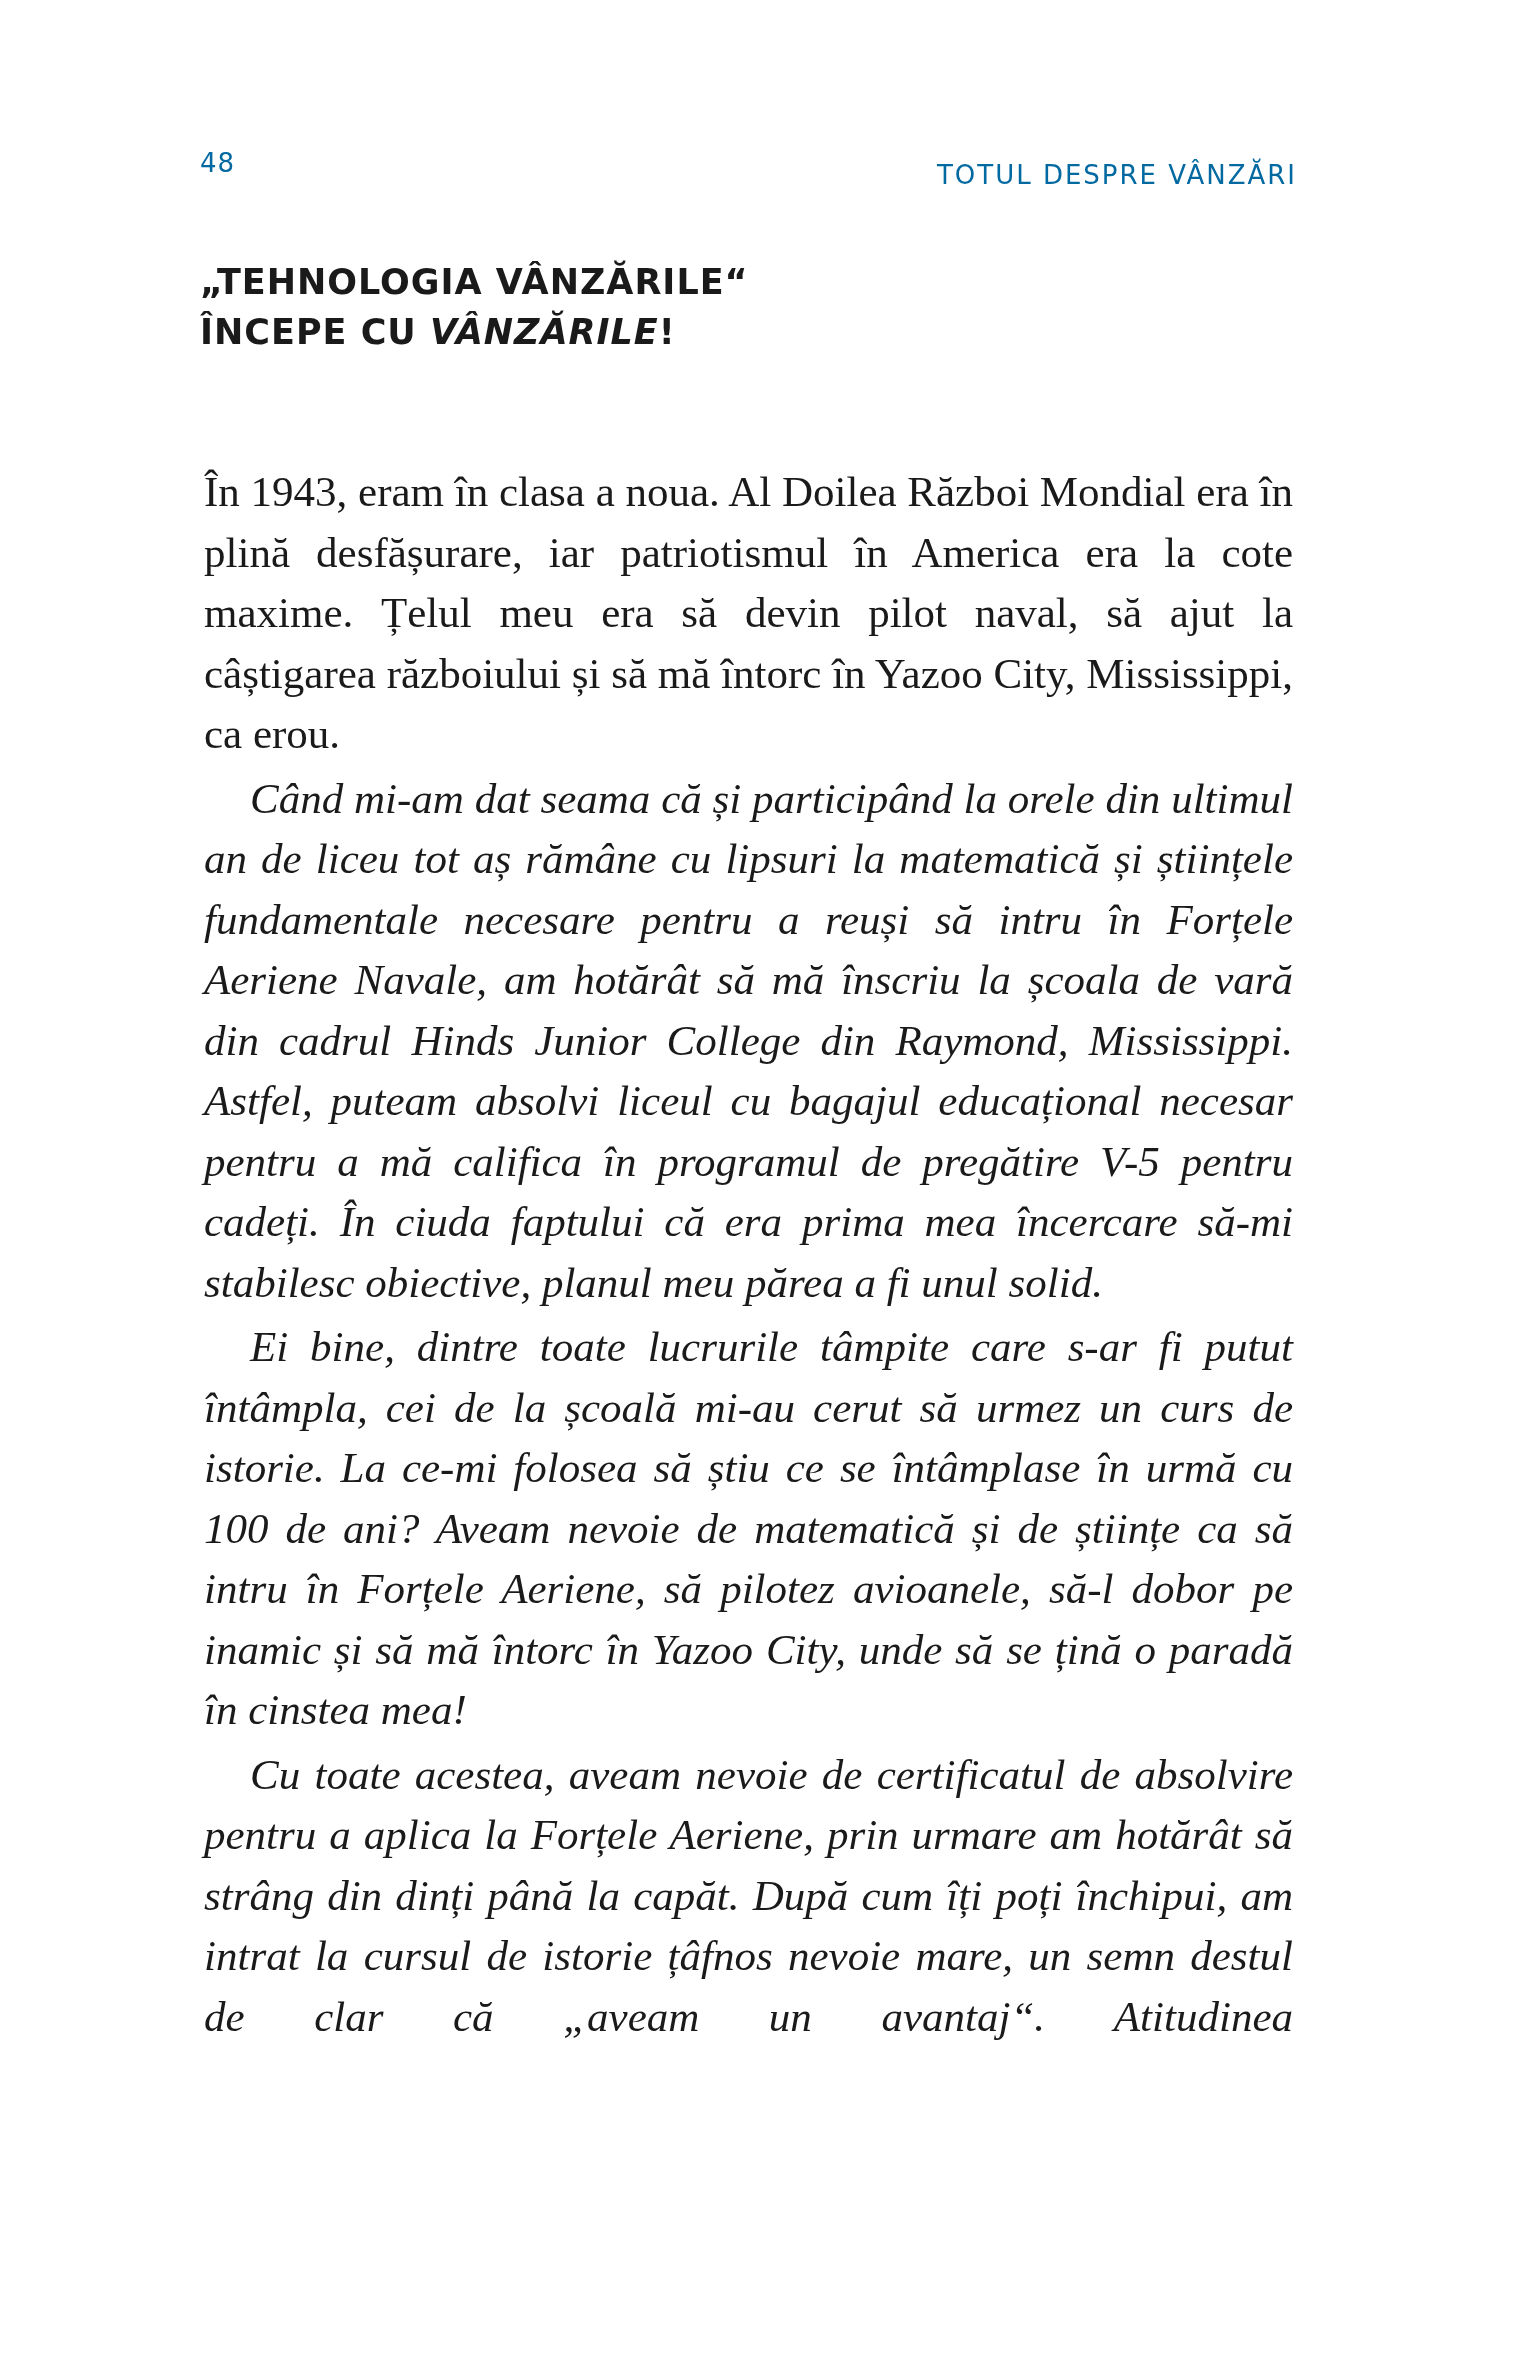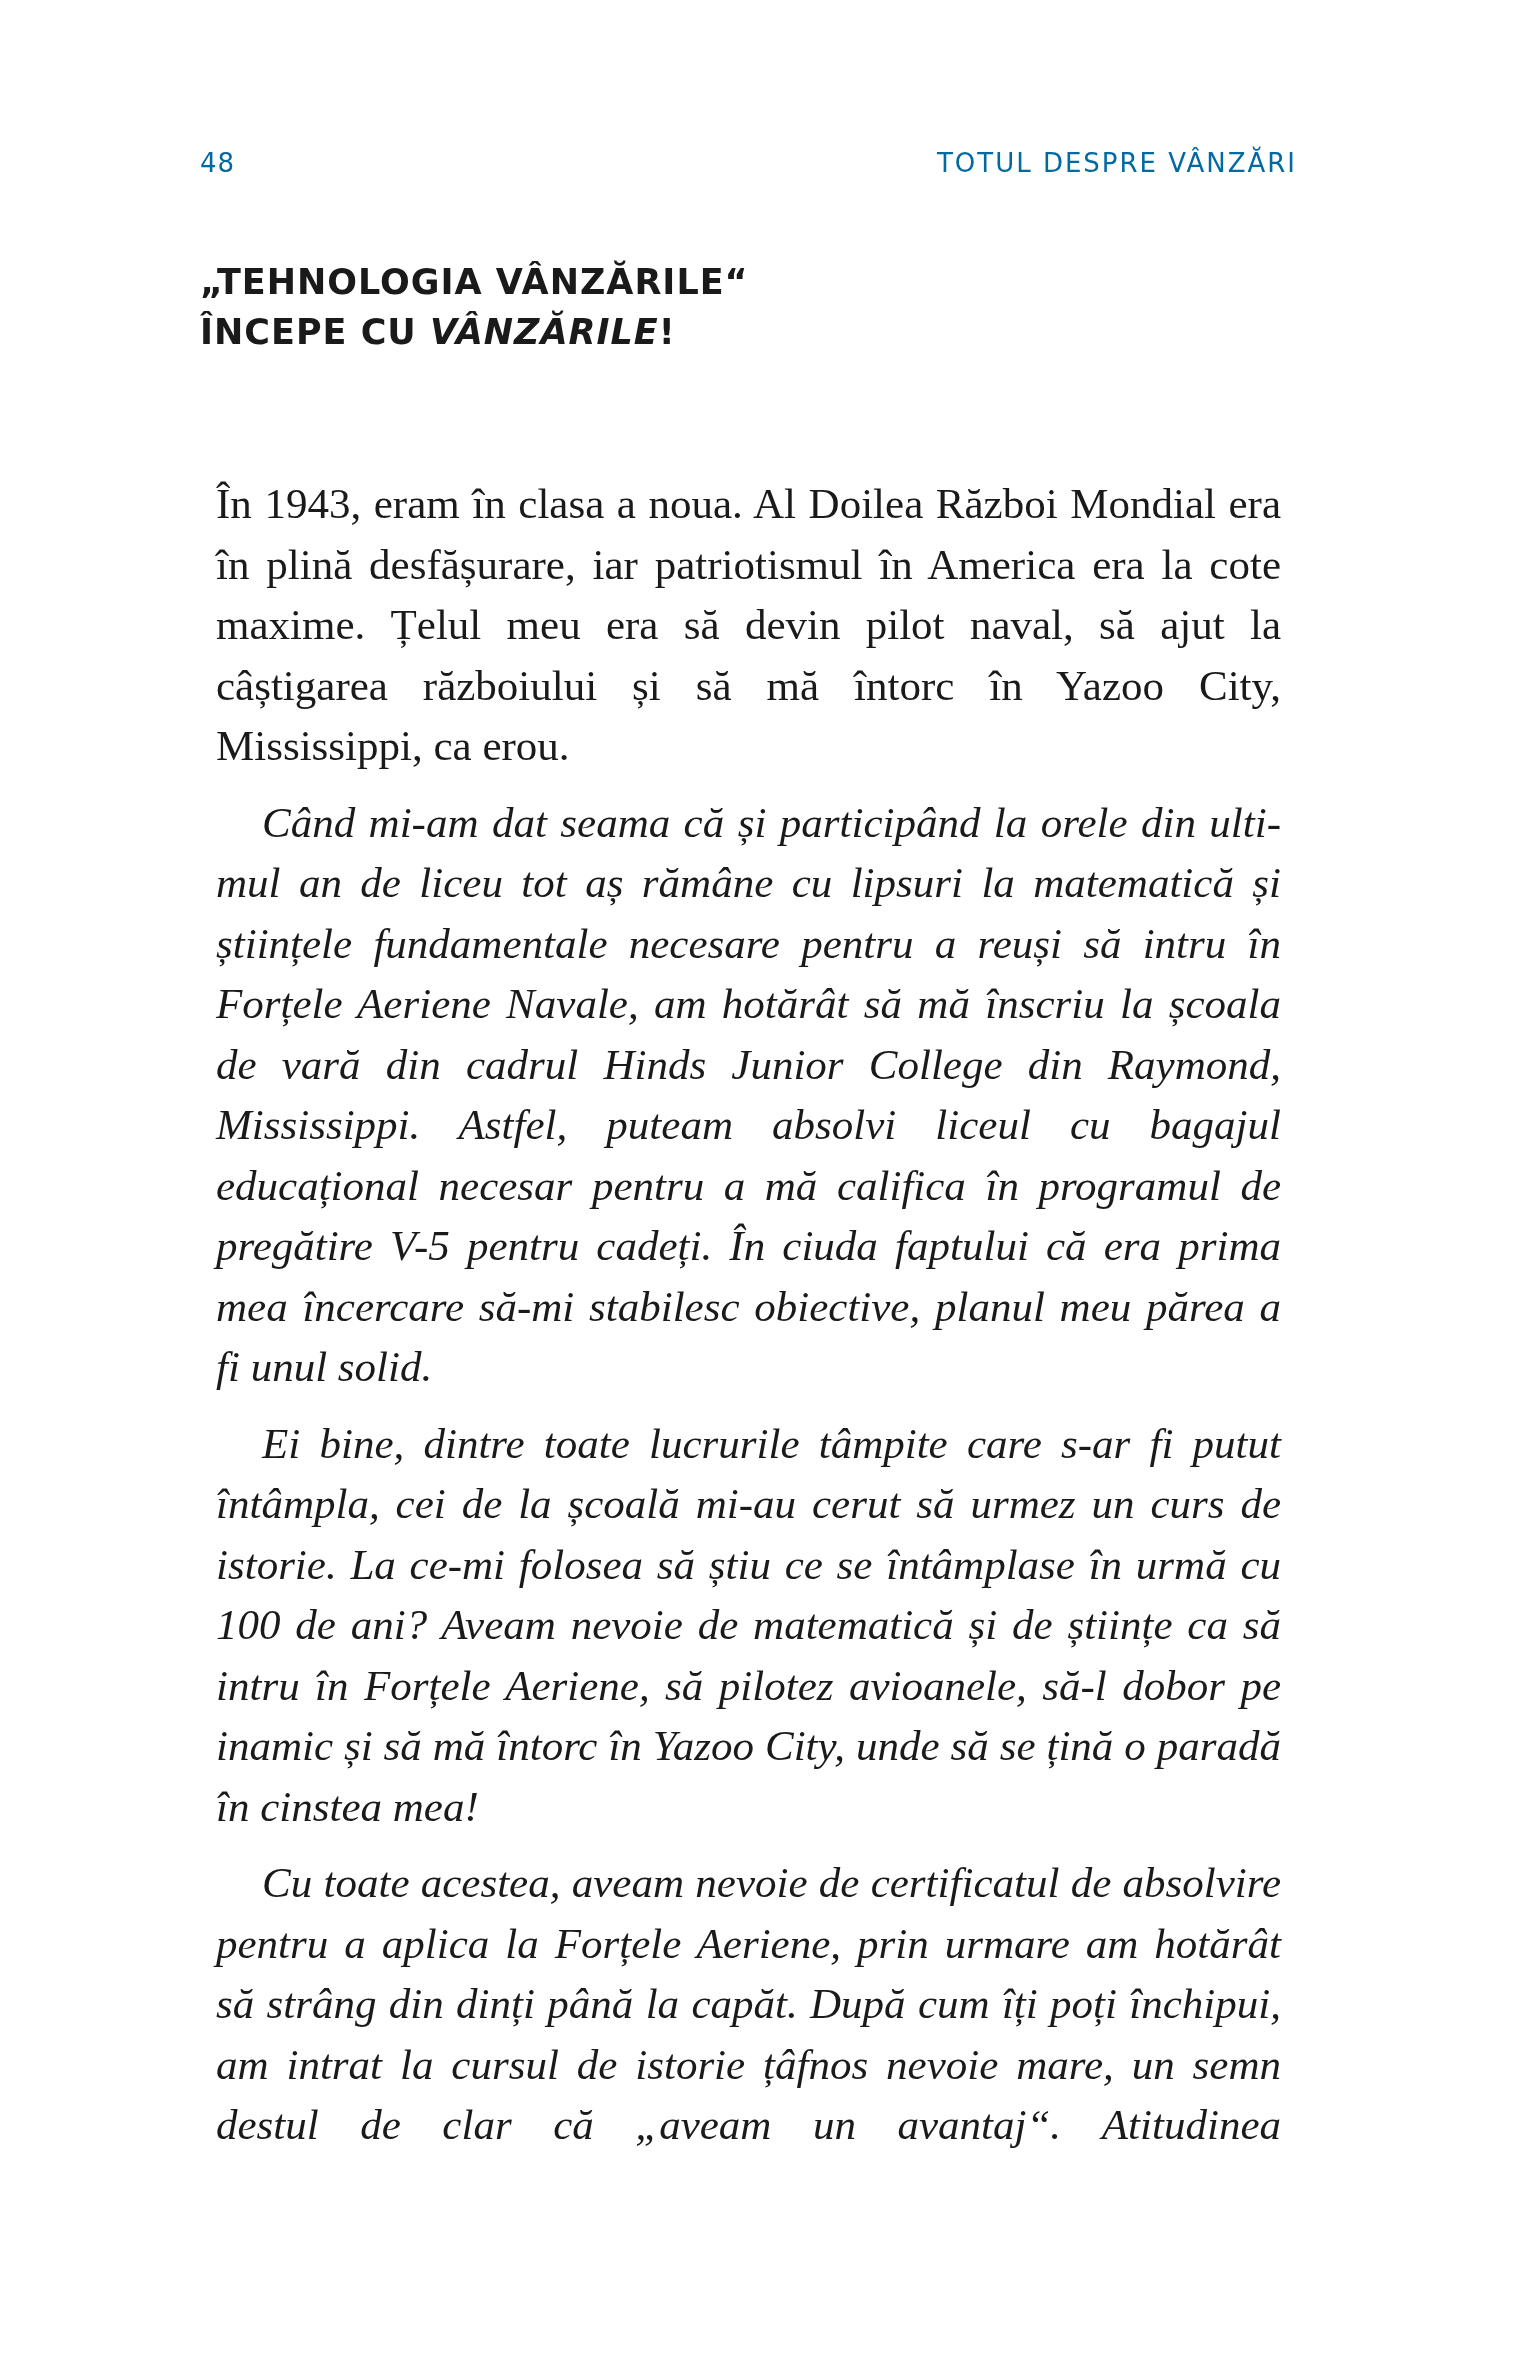--- a/index.html
+++ b/index.html
@@ -33,21 +33,21 @@
   }
   .page-number {
     position: absolute;
     left: 0;
     top: 0;
     letter-spacing: 1px;
   }
   .running-title {
     position: absolute;
     right: 0;
-    top: 0;
+    top: 12px;
     text-align: center;
   }
   .chapter-title {
     position: absolute;
     top: 257px;
     left: 0;
     font-family: "DejaVu Sans", sans-serif;
     font-weight: bold;
     font-size: 35px;
     line-height: 50px;
@@ -60,21 +60,21 @@
     position: absolute;
     top: 458px;
     left: 0;
     width: 1097px;
     font-family: "Liberation Serif", "DejaVu Serif", serif;
     font-size: 43px;
     line-height: 60.5px;
     text-align: justify;
   }
   .body-text p {
-    margin: 16px;
+    margin: 4px;
     hyphens: manual;
   }
   .body-text p.indent {
     text-indent: 46px;
     font-style: italic;
   }
   .body-text p.last-cut {
     text-align-last: justify;
   }
 </style>

